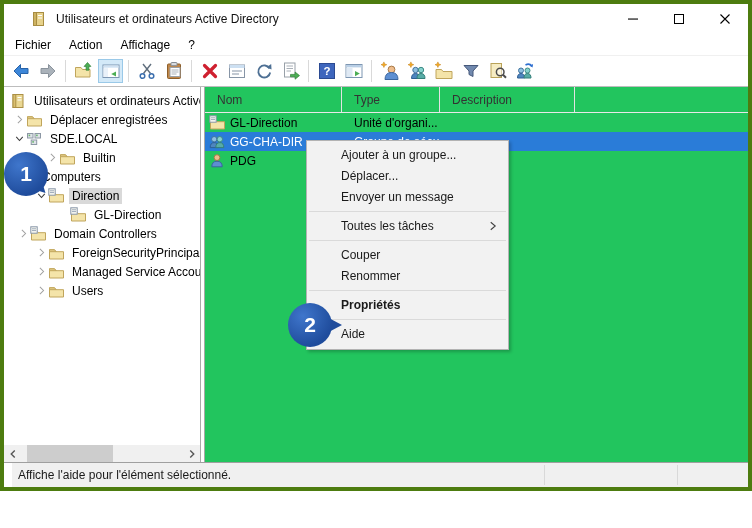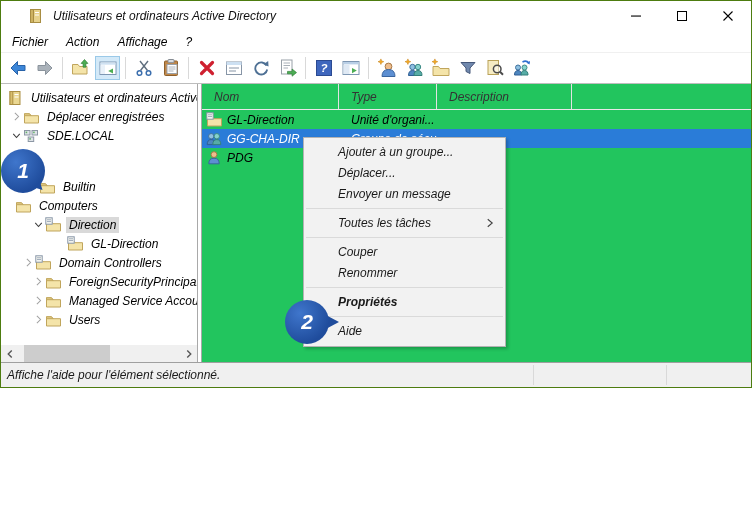--- a/index.html
+++ b/index.html
@@ -1,19 +1,19 @@
 <!DOCTYPE html>
 <html><head>
 <meta charset="utf-8">
 <style>
   * { box-sizing: border-box; margin: 0; padding: 0; }
   html,body { width: 752px; height: 528px; }
   body { font-family: "Liberation Sans", sans-serif; background: #fff; }
-  .window { position: relative; width: 752px; height: 388px; background: #fff;
-            border: 1px solid #4d7c0f; overflow: hidden; font-style: italic; }
+  .window { position: relative; width: 752px; height: 491px; background: #fff;
+            border: 4px solid #4d7c0f; overflow: hidden; }
 
   
   .titlebar { height: 30px; display: flex; align-items: center; background: #fff; }
   .app { margin-left: 27px; }
   .title-text { margin-left: 9px; font-size: 12px; color: #111; }
   .win-controls { margin-left: auto; display: flex; height: 100%; }
   .win-btn { width: 46px; height: 100%; display: flex; align-items: center; justify-content: center; }
 
   
   .menubar { height: 22px; display: flex; align-items: center; padding-left: 2px;
@@ -62,21 +62,21 @@
   .cm-arrow { position: absolute; right: 9px; top: 4px; }
 
   
   .h-scroll { position: absolute; left: 0; right: 0; bottom: 0; height: 17px;
               background: #f0f0f0; display: flex; align-items: center; }
   .h-arrow { width: 17px; height: 17px; display: flex; align-items: center; justify-content: center; }
   .h-track { flex: 1; position: relative; height: 100%; }
   .h-thumb { position: absolute; left: 6px; width: 86px; top: 0; bottom: 0; background: #cdcdcd; }
 
   
-  .statusbar { position: absolute; bottom: 0; left: 0; right: 0; height: 24px;
+  .statusbar { position: absolute; bottom: 0; left: 8px; right: 0; height: 24px;
                background: #f0f0f0; font-size: 12px; color: #1a1a1a;
                display: flex; align-items: center; padding-left: 6px; }
   .sb-sep { position: absolute; top: 2px; bottom: 2px; width: 1px; background: #d9d9d9; }
 
   
   .callout { position: absolute; z-index: 40; width: 44px; height: 44px; }
   .callout-circle { width: 44px; height: 44px; border-radius: 50%; display: flex;
                     align-items: center; justify-content: center; color: #fff;
                     font-size: 21px; font-weight: bold; position: relative; z-index: 2; }
   .callout-tail { position: absolute; width: 0; height: 0;
@@ -342,21 +342,21 @@
                 <rect x="1.5" y="2.5" width="5.5" height="4.5" fill="#dfe3e8" stroke="#8c97a4"></rect>
                 <rect x="9" y="2.5" width="5.5" height="4.5" fill="#dfe3e8" stroke="#8c97a4"></rect>
                 <rect x="5.2" y="9" width="5.5" height="4.5" fill="#dfe3e8" stroke="#8c97a4"></rect>
                 <rect x="2.6" y="3.6" width="1.6" height="1.6" fill="#67b36b"></rect>
                 <rect x="10.1" y="3.6" width="1.6" height="1.6" fill="#67b36b"></rect>
                 <rect x="6.3" y="10.1" width="1.6" height="1.6" fill="#67b36b"></rect>
               </svg>
             </span>
             <span class="t-label">SDE.LOCAL</span>
           </div>
-          <div class="tree-row" style="padding-left: 24px; margin-top: 32px;">
+          <div class="tree-row" style="padding-left: 41px;">
             <span class="chev">
               <svg width="13" height="13" viewBox="0 0 16 16">
                 <polyline points="6,3.5 10.5,8 6,12.5" fill="none" stroke="#a2a2a2" stroke-width="1.3"></polyline>
               </svg>
             </span>
             <span class="icon t-icon">
               <svg width="16" height="16" viewBox="0 0 16 16">
                 <path d="M1.5 4.8 h5 l1.5 1.9 h7.5 V14 H1.5 Z" fill="#f4e4a9" stroke="#c0a55c"></path>
                 <path d="M1.5 4.8 h5 l1.5 1.9 H1.5 Z" fill="#e6cf8a" stroke="#c0a55c"></path>
               </svg>
@@ -394,21 +394,21 @@
             <span class="icon t-icon">
               <svg width="16" height="16" viewBox="0 0 16 16">
                 <path d="M1.5 4.8 h5 l1.5 1.9 h7.5 V14 H1.5 Z" fill="#f4e4a9" stroke="#c0a55c"></path>
                 <rect x="0.8" y="0.8" width="6.4" height="6.4" fill="#fbfbf4" stroke="#8694a6"></rect>
                 <line x1="2" y1="2.8" x2="6" y2="2.8" stroke="#9aa7b8"></line>
                 <line x1="2" y1="4.6" x2="6" y2="4.6" stroke="#9aa7b8"></line>
               </svg>
             </span>
             <span class="t-label">GL-Direction</span>
           </div>
-          <div class="tree-row" style="padding-left: 20px;">
+          <div class="tree-row" style="padding-left: 12px;">
             <span class="chev">
               <svg width="13" height="13" viewBox="0 0 16 16">
                 <polyline points="6,3.5 10.5,8 6,12.5" fill="none" stroke="#a2a2a2" stroke-width="1.3"></polyline>
               </svg>
             </span>
             <span class="icon t-icon">
               <svg width="16" height="16" viewBox="0 0 16 16">
                 <path d="M1.5 4.8 h5 l1.5 1.9 h7.5 V14 H1.5 Z" fill="#f4e4a9" stroke="#c0a55c"></path>
                 <rect x="0.8" y="0.8" width="6.4" height="6.4" fill="#fbfbf4" stroke="#8694a6"></rect>
                 <line x1="2" y1="2.8" x2="6" y2="2.8" stroke="#9aa7b8"></line>

